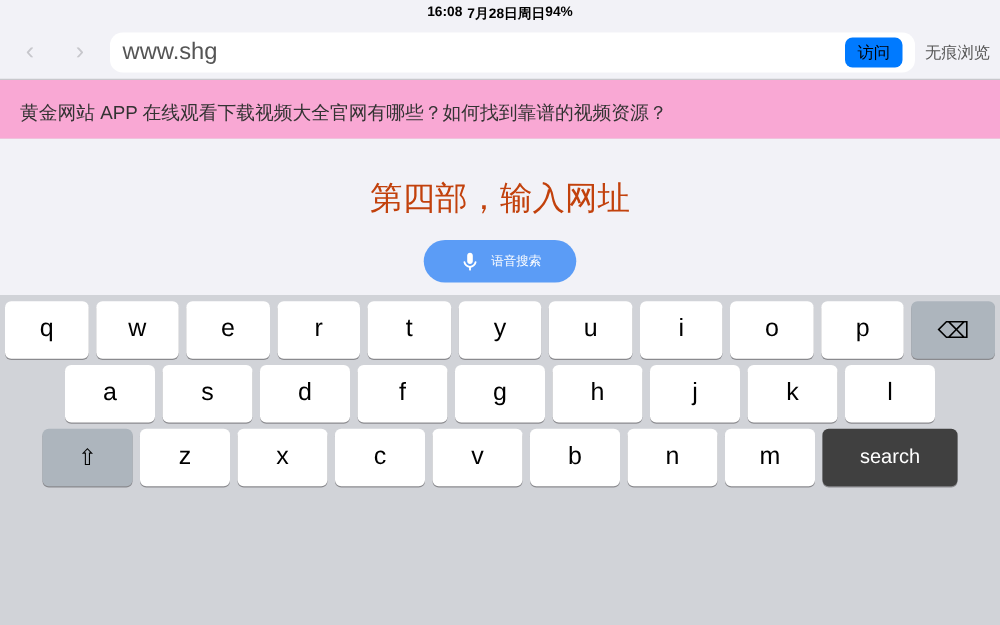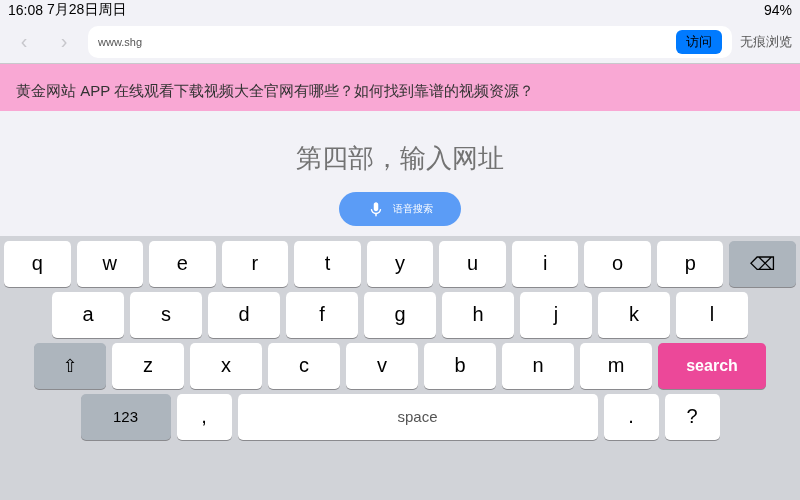--- a/index.html
+++ b/index.html
@@ -10,24 +10,25 @@
       font-family: -apple-system, 'PingFang SC', 'Helvetica Neue', Arial, sans-serif;
       background: #d1d3d8;
     }
 
     
     .status-bar {
       background: #f2f2f7;
       height: 20px;
       display: flex;
       align-items: center;
-      justify-content: space-between;
+      justify-content: center;
       padding: 0 8px;
-      font-size: 14px;
+      font-size: 11px;
       color: #000;
+      font-weight: bold;
     }
     .status-left { display: flex; align-items: center; gap: 4px; }
     .status-right { display: flex; align-items: center; gap: 4px; }
 
     
     .browser-toolbar {
       background: #f2f2f7;
       height: 44px;
       display: flex;
       align-items: center;
@@ -48,21 +49,21 @@
       background: #fff;
       border-radius: 10px;
       height: 32px;
       display: flex;
       align-items: center;
       padding: 0 10px;
       font-size: 14px;
       color: #333;
       gap: 8px;
     }
-    .address-text { flex: 1; color: #555; font-size: 11px; }
+    .address-text { flex: 1; color: #555; font-size: 19px; }
     .visit-btn {
       background: #007aff;
       color: #000000;
       border: none;
       border-radius: 6px;
       padding: 3px 10px;
       font-size: 13px;
       cursor: pointer;
     }
     .incognito-label {
@@ -83,21 +84,21 @@
     }
 
     
     .center-instruction {
       background: #f2f2f7;
       text-align: center;
       padding: 30px 0 16px 0;
     }
     .instruction-text {
       font-size: 26px;
-      color: #737373;
+      color: #c2410c;
       font-weight: 400;
     }
 
     
     .voice-search-bar {
       background: #f2f2f7;
       display: flex;
       justify-content: center;
       align-items: center;
       padding-bottom: 10px;
@@ -139,24 +140,24 @@
       box-shadow: 0 1px 0 #8a8a8e;
       user-select: none;
       flex: 1;
       max-width: 72px;
     }
     .key.dark {
       background: #adb5bd;
       font-size: 16px;
     }
     .key.action {
-      background: #ec4899;
+      background: #404040;
       color: #fff;
       font-size: 16px;
-      font-weight: 700;
+      font-weight: 400;
       flex: 1.5;
       max-width: 108px;
     }
     .key.delete {
       background: #adb5bd;
       flex: 1;
       max-width: 72px;
     }
     .key.space {
       background: #fff;
@@ -243,20 +244,13 @@
     <div class="key">z</div>
     <div class="key">x</div>
     <div class="key">c</div>
     <div class="key">v</div>
     <div class="key">b</div>
     <div class="key">n</div>
     <div class="key">m</div>
     <div class="key action">search</div>
   </div>
 
-  <div class="keyboard-row last-row">
-    <div class="key dark" style="font-size:15px; max-width:90px; flex:1.2;">123</div>
-    <div class="key" style="max-width:55px;">,</div>
-    <div class="key space" style="font-size:15px; color:#555;">space</div>
-    <div class="key" style="max-width:55px;">.</div>
-    <div class="key" style="max-width:55px;">?</div>
-  </div>
 </div>
 
 </body></html>

